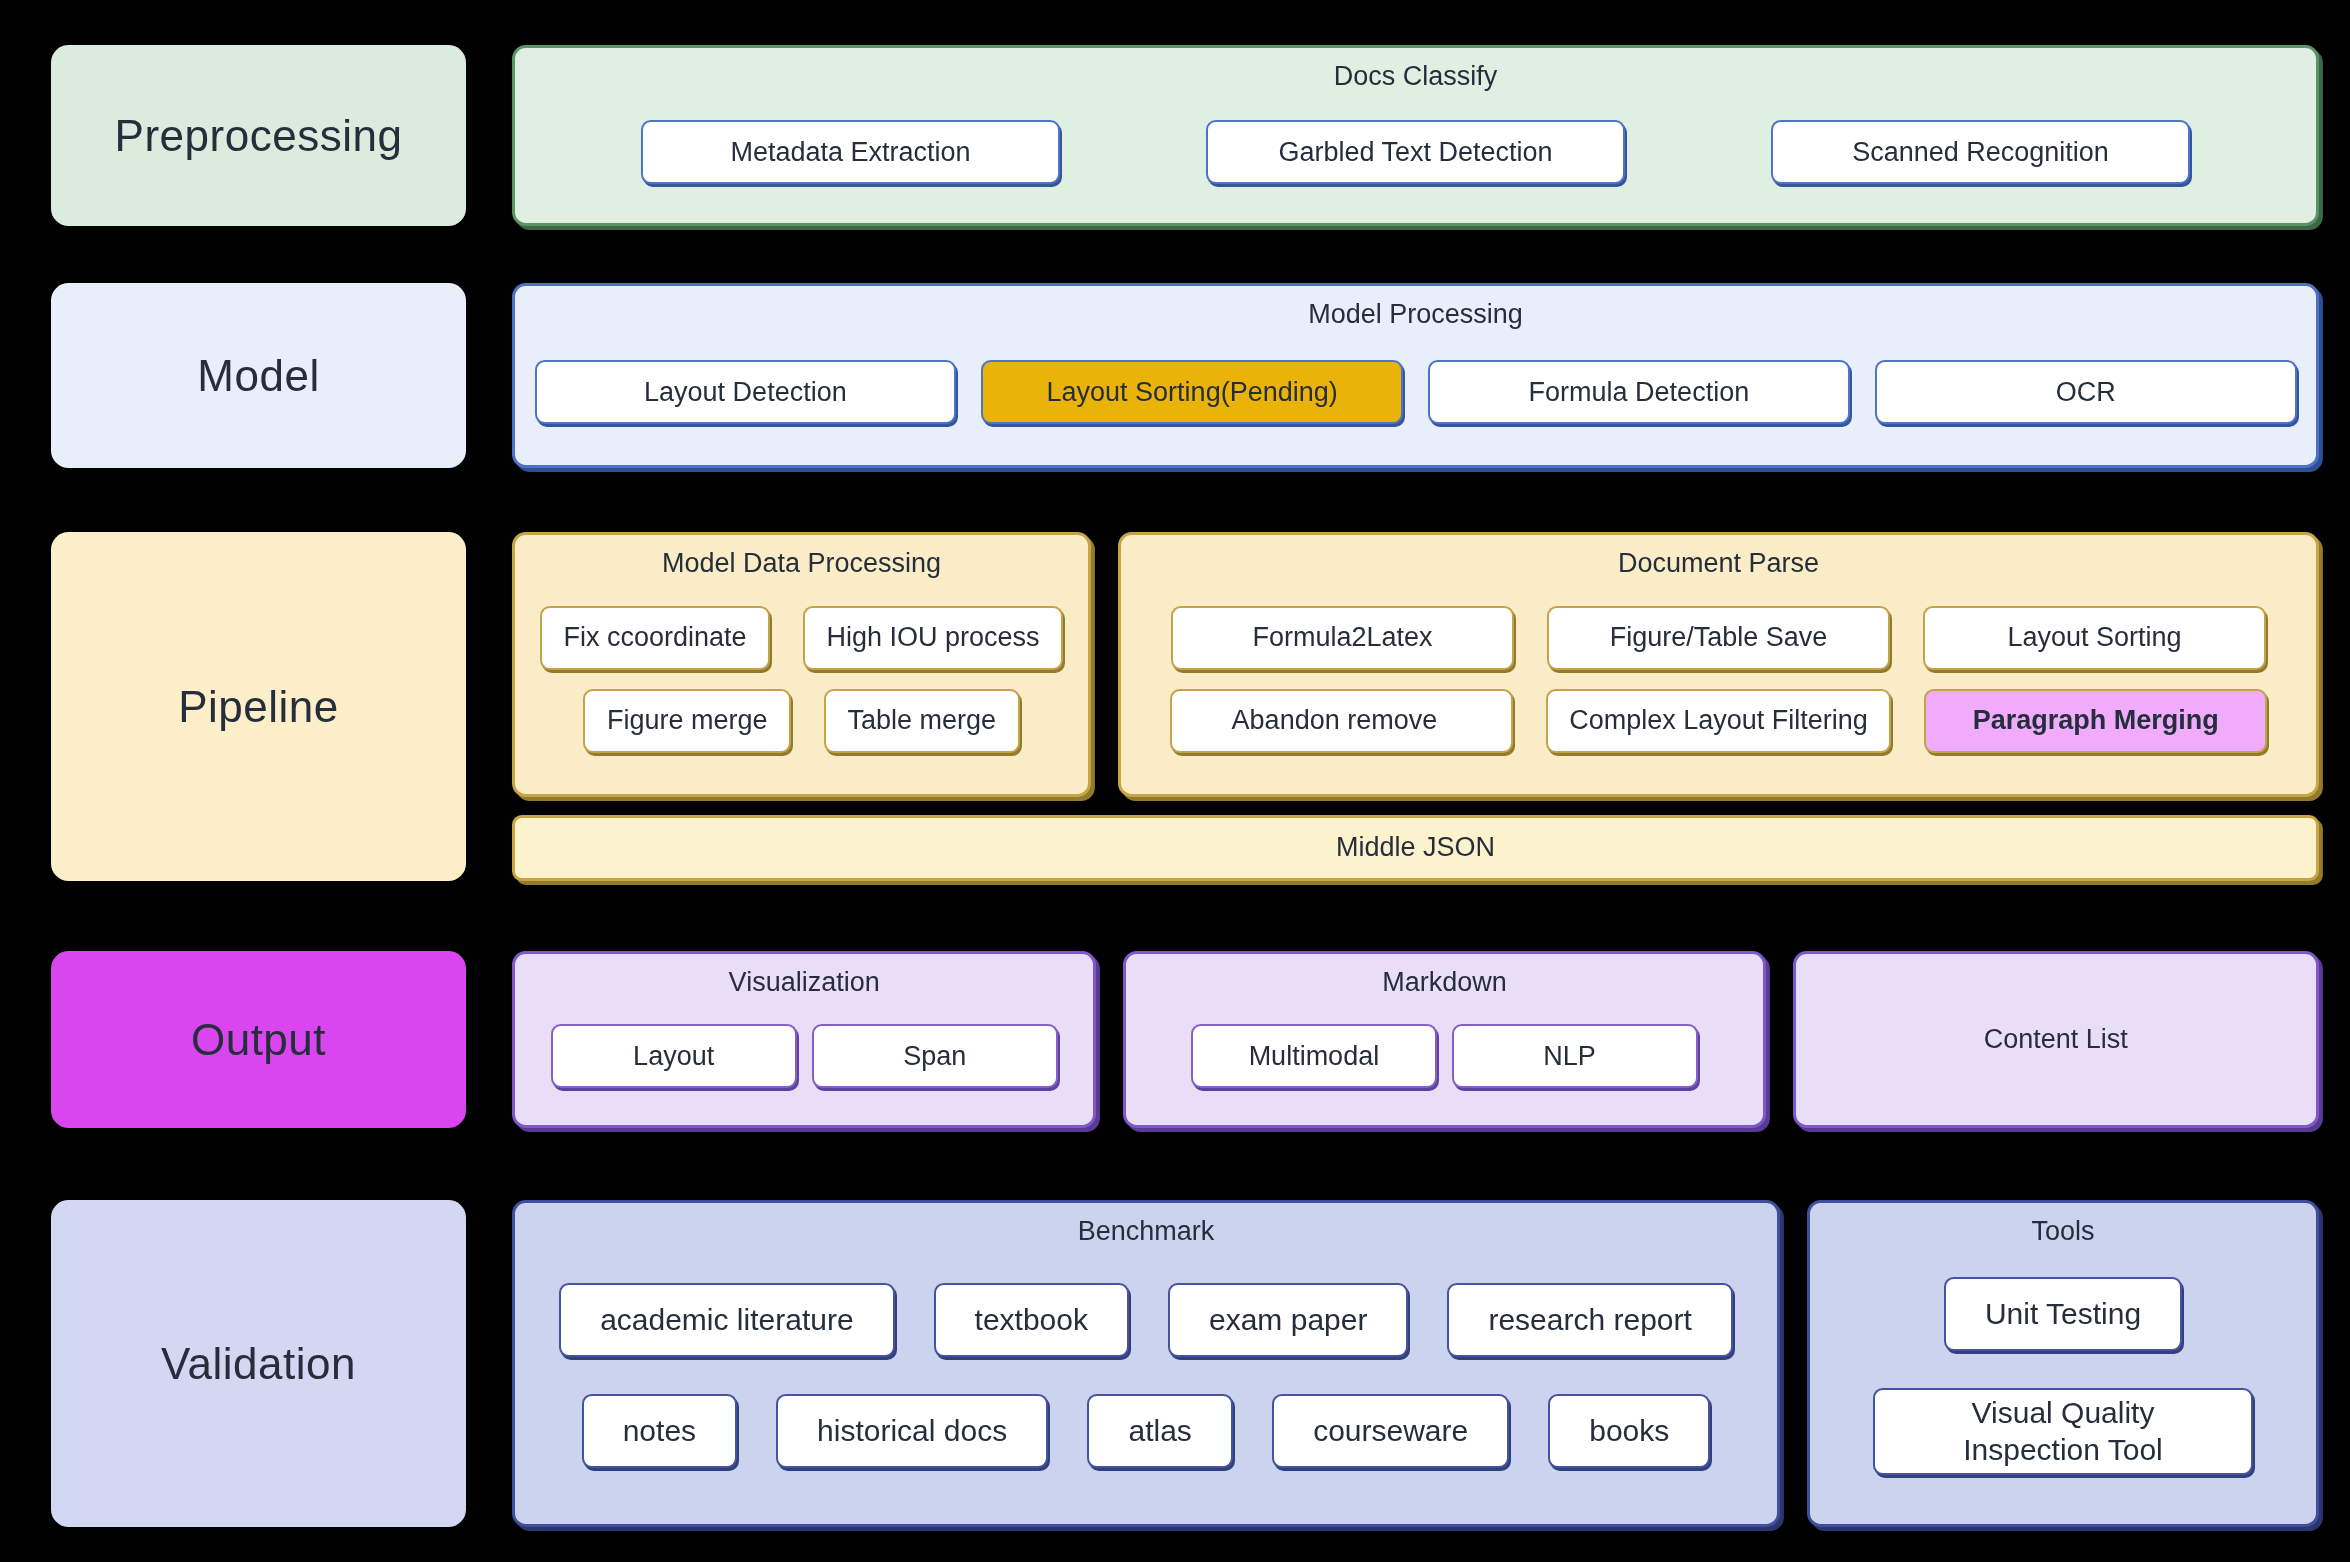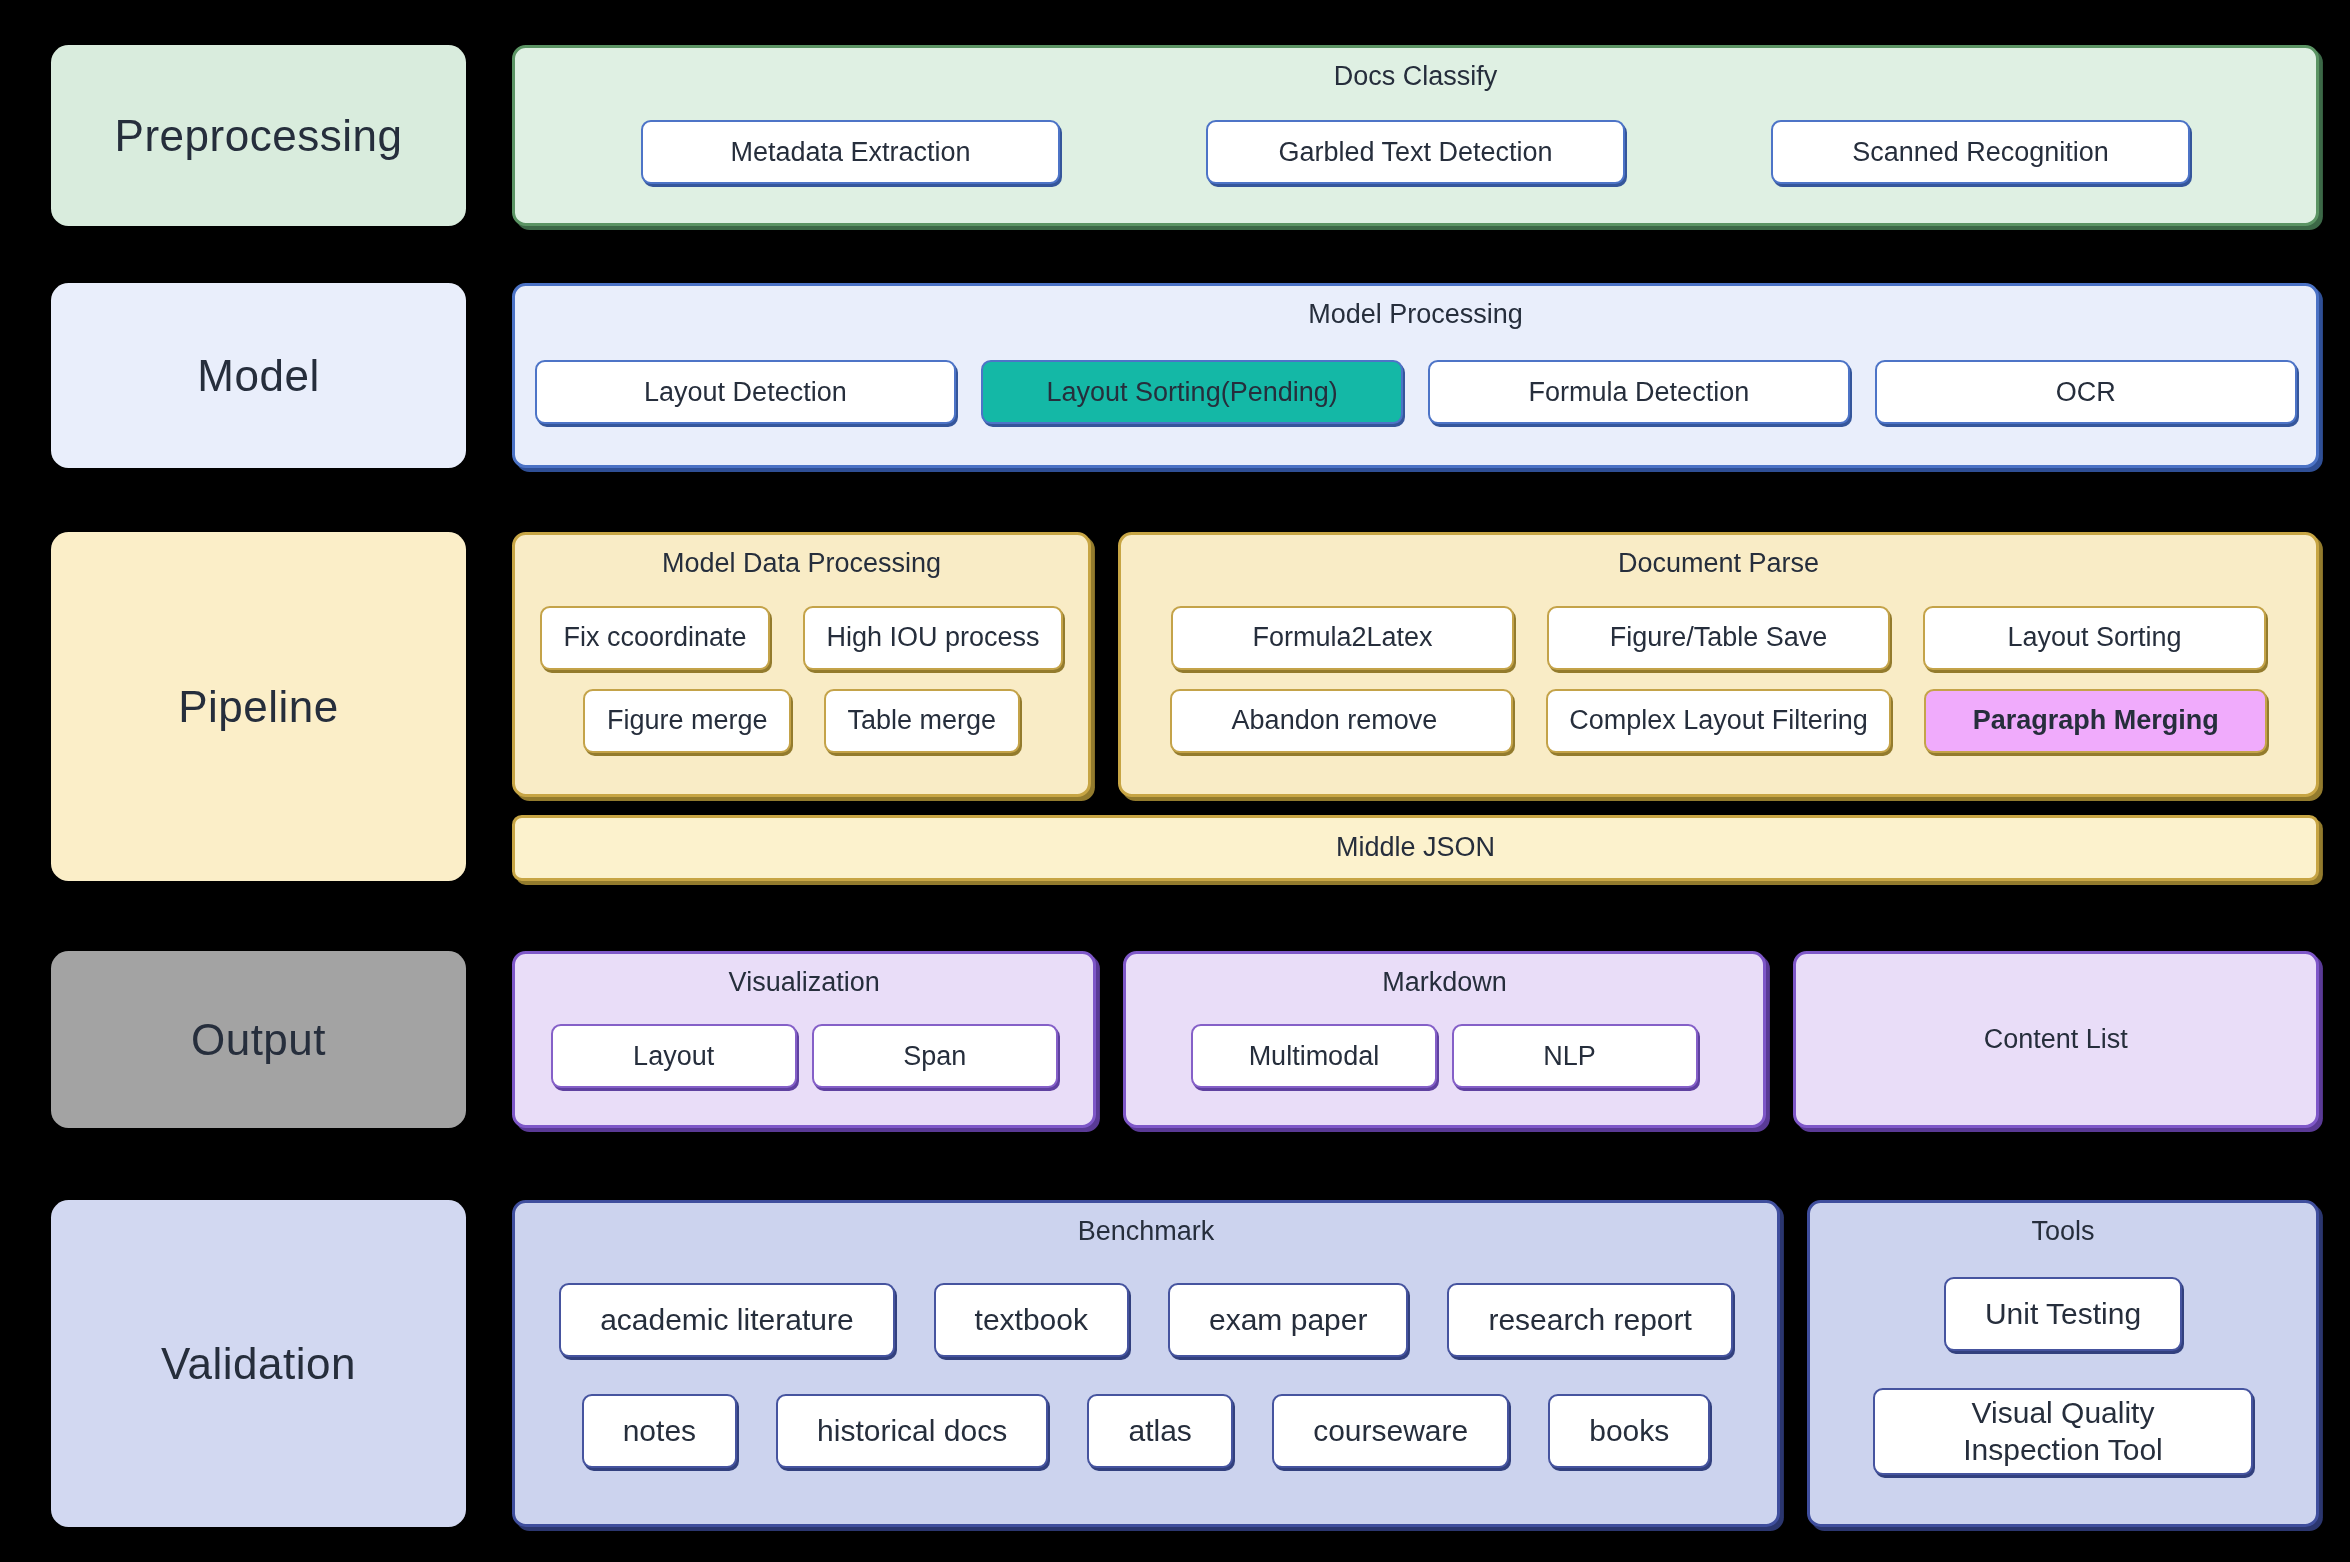--- a/index.html
+++ b/index.html
@@ -94,21 +94,21 @@
       </div>
       <div class="content">
         <div class="blocks">
           <div class="block" style="background: rgb(233, 238, 251); border-color: rgb(75, 114, 197); box-shadow: rgb(47, 79, 150) 3.9px 3.9px 0px;">
             <div class="block-title">Model Processing</div>
             <div class="chiprows">
               <div class="chiprow">
                 <div class="chip" style="background: rgb(255, 255, 255); border-color: rgb(77, 116, 199); box-shadow: rgb(53, 86, 155) 2px 2.9px 0px;">
                   <span class="chip-text">Layout Detection</span>
                 </div>
-                <div class="chip" style="background: #14b8a6; border-color: rgb(77, 116, 199); box-shadow: rgb(53, 86, 155) 2px 2.9px 0px;">
+                <div class="chip" style="background: #eab308; border-color: rgb(77, 116, 199); box-shadow: rgb(53, 86, 155) 2px 2.9px 0px;">
                   <span class="chip-text">Layout Sorting(Pending)</span>
                 </div>
                 <div class="chip" style="background: rgb(255, 255, 255); border-color: rgb(77, 116, 199); box-shadow: rgb(53, 86, 155) 2px 2.9px 0px;">
                   <span class="chip-text">Formula Detection</span>
                 </div>
                 <div class="chip" style="background: rgb(255, 255, 255); border-color: rgb(77, 116, 199); box-shadow: rgb(53, 86, 155) 2px 2.9px 0px;">
                   <span class="chip-text">OCR</span>
                 </div>
               </div>
             </div>
@@ -168,21 +168,21 @@
                   <span class="chip-text">Paragraph Merging</span>
                 </div>
               </div>
             </div>
           </div>
         </div>
         <div class="banner" style="background: rgb(252, 242, 205); border-color: rgb(199, 165, 68); box-shadow: rgb(147, 123, 45) 3.9px 3.9px 0px;">Middle JSON</div>
       </div>
     </section>
     <section class="row row-output">
-      <div class="stage" style="background: #a3a3a3;">
+      <div class="stage" style="background: #d946ef;">
         <div class="stage-text">Output</div>
       </div>
       <div class="content">
         <div class="blocks">
           <div class="block" style="background: rgb(233, 221, 248); border-color: rgb(126, 87, 200); box-shadow: rgb(90, 58, 150) 3.9px 3.9px 0px;">
             <div class="block-title">Visualization</div>
             <div class="chiprows">
               <div class="chiprow">
                 <div class="chip" style="background: rgb(255, 255, 255); border-color: rgb(133, 96, 200); box-shadow: rgb(95, 65, 160) 2px 2.9px 0px;">
                   <span class="chip-text">Layout</span>

